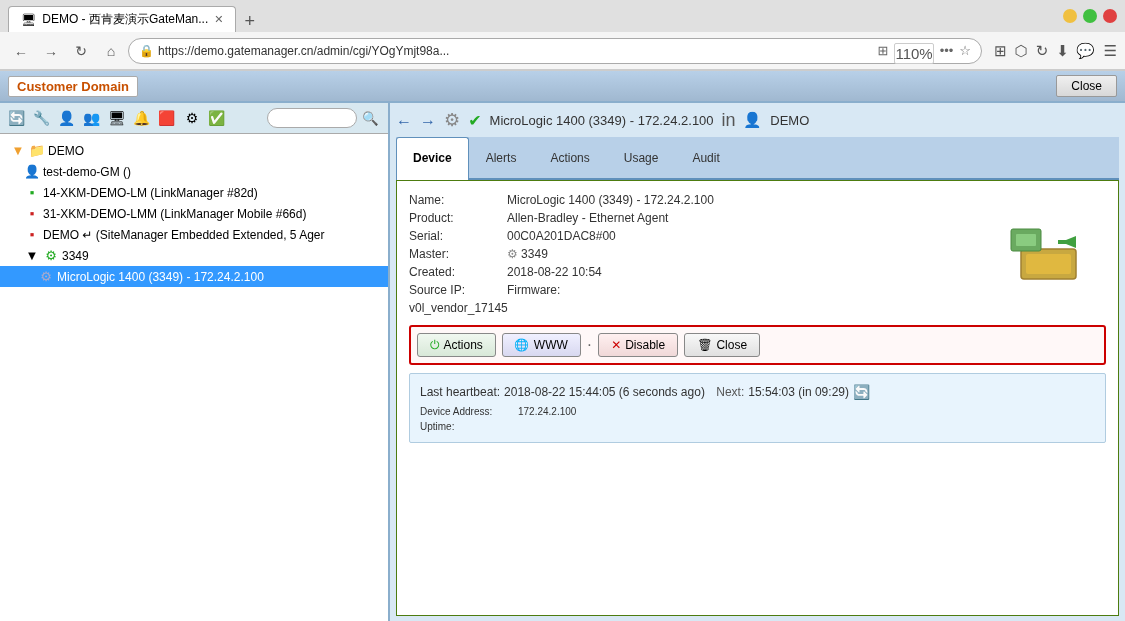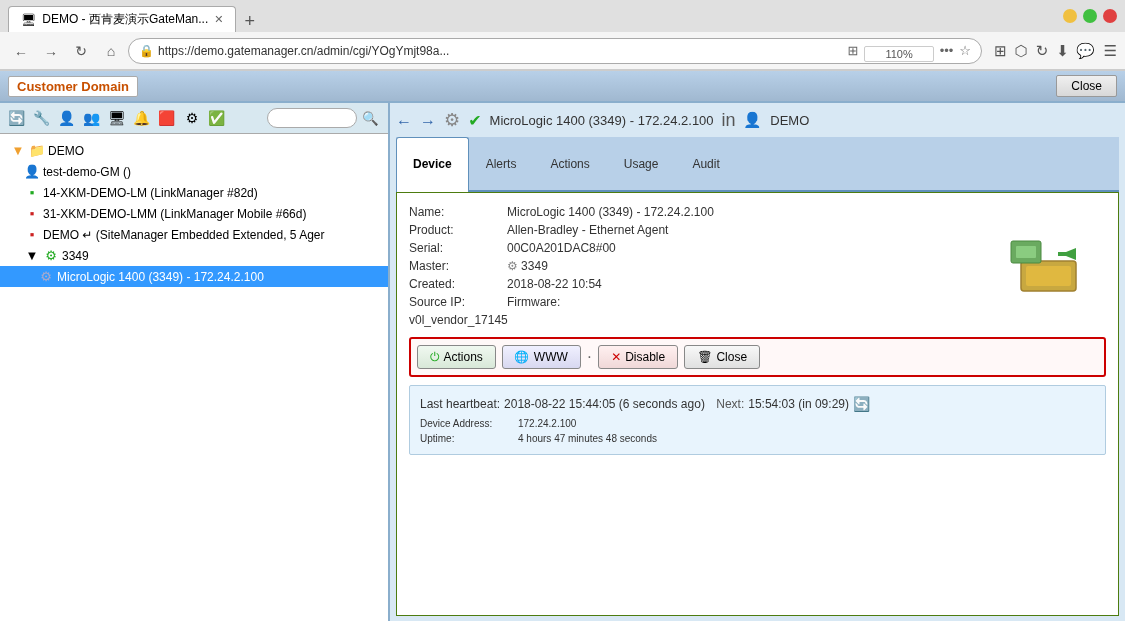--- a/index.html
+++ b/index.html
@@ -11,21 +11,21 @@
     .tab-area { display: flex; align-items: flex-end; height: 100%; }
     .tab { background: #fff; border: 1px solid #aaa; border-bottom: none; border-radius: 4px 4px 0 0; padding: 4px 12px; font-size: 12px; display: flex; align-items: center; gap: 6px; height: 26px; }
     .tab-close { color: #666; cursor: pointer; font-size: 11px; }
     .new-tab { background: transparent; border: none; font-size: 18px; padding: 0 8px; color: #555; cursor: pointer; }
 
     .nav-bar { background: #f5f5f5; height: 38px; display: flex; align-items: center; padding: 0 8px; gap: 4px; border-bottom: 1px solid #ccc; }
     .nav-btn { width: 26px; height: 26px; background: transparent; border: 1px solid transparent; border-radius: 3px; cursor: pointer; display: flex; align-items: center; justify-content: center; font-size: 14px; color: #555; }
     .address-bar { flex: 1; height: 26px; border: 1px solid #aaa; border-radius: 13px; padding: 0 10px; font-size: 12px; background: #fff; display: flex; align-items: center; gap: 4px; }
     .address-text { flex: 1; font-size: 12px; color: #333; overflow: hidden; white-space: nowrap; }
     .address-icons { display: flex; gap: 6px; align-items: center; color: #666; font-size: 13px; }
-    .zoom-badge { font-size: 11px; color: #555; border: 1px solid #ccc; padding: 1px 20px; border-radius: 2px; margin-top: 6px; }
+    .zoom-badge { font-size: 15px; color: #555; border: 1px solid #ccc; padding: 1px 0; border-radius: 2px; margin-top: 6px; }
     .browser-menu-icons { display: flex; gap: 8px; align-items: center; color: #555; font-size: 15px; margin-left: 8px; }
 
     
     .app { background: #c8d8e8; height: calc(621px - 70px); display: flex; flex-direction: column; }
 
     
     .customer-domain-bar { background: linear-gradient(to bottom, #b8d0e8, #a0b8d0); height: 32px; display: flex; align-items: center; padding: 0 8px; justify-content: space-between; border-bottom: 2px solid #8aaecc; }
     .customer-domain-label { color: #c85000; font-weight: bold; font-size: 13px; background: #fff; border: 1px solid #aaa; padding: 2px 8px; border-radius: 2px; }
     .close-btn { background: linear-gradient(to bottom, #f0f0f0, #d8d8d8); border: 1px solid #999; padding: 3px 14px; cursor: pointer; border-radius: 2px; font-size: 12px; }
 
@@ -54,21 +54,21 @@
 
     
     .right-panel { flex: 1; background: #d8e8f4; display: flex; flex-direction: column; padding: 6px; }
 
     
     .device-header { display: flex; align-items: center; gap: 8px; margin-bottom: 6px; }
     .nav-arrow { font-size: 16px; color: #3366aa; cursor: pointer; background: none; border: none; }
 
     
     .tabs-bar { display: flex; background: #b8d0e8; border-bottom: 2px solid #6090bb; margin-bottom: 0; }
-    .tab-item { padding: 19px 16px; cursor: pointer; font-size: 12px; border: 1px solid transparent; border-bottom: none; border-radius: 3px 3px 0 0; color: #333; }
+    .tab-item { padding: 13px 16px; cursor: pointer; font-size: 12px; border: 1px solid transparent; border-bottom: none; border-radius: 3px 3px 0 0; color: #333; }
     .tab-item.active { background: #fff; border-color: #6090bb; border-bottom-color: #fff; font-weight: bold; color: #000; margin-bottom: -2px; z-index: 1; }
 
     
     .tab-content { background: #fff; border: 1px solid #4d7c0f; padding: 12px; flex: 1; }
 
     
     .info-grid { display: grid; grid-template-columns: 90px 1fr; gap: 4px 8px; font-size: 12px; }
     .info-label { color: #333; font-weight: normal; }
     .info-value { color: #333; }
 
@@ -303,20 +303,19 @@
             <span class="status-value">2018-08-22 15:44:05 (6 seconds ago)</span>
             &nbsp;
             <span style="color:#555;">Next:</span>
             <span style="color:#333;">15:54:03 (in 09:29)</span>
             <span class="refresh-icon">🔄</span>
           </div>
           <div class="status-row2">
             <span class="info-label">Device Address:</span>
             <span class="info-value">172.24.2.100</span>
             <span class="info-label">Uptime:</span>
-            <span class="info-value">4 hours 47 minutes 48 seconds</span>
           </div>
         </div>
       </div>
     </div>
 
   </div>
 </div>
 
 </body></html>

